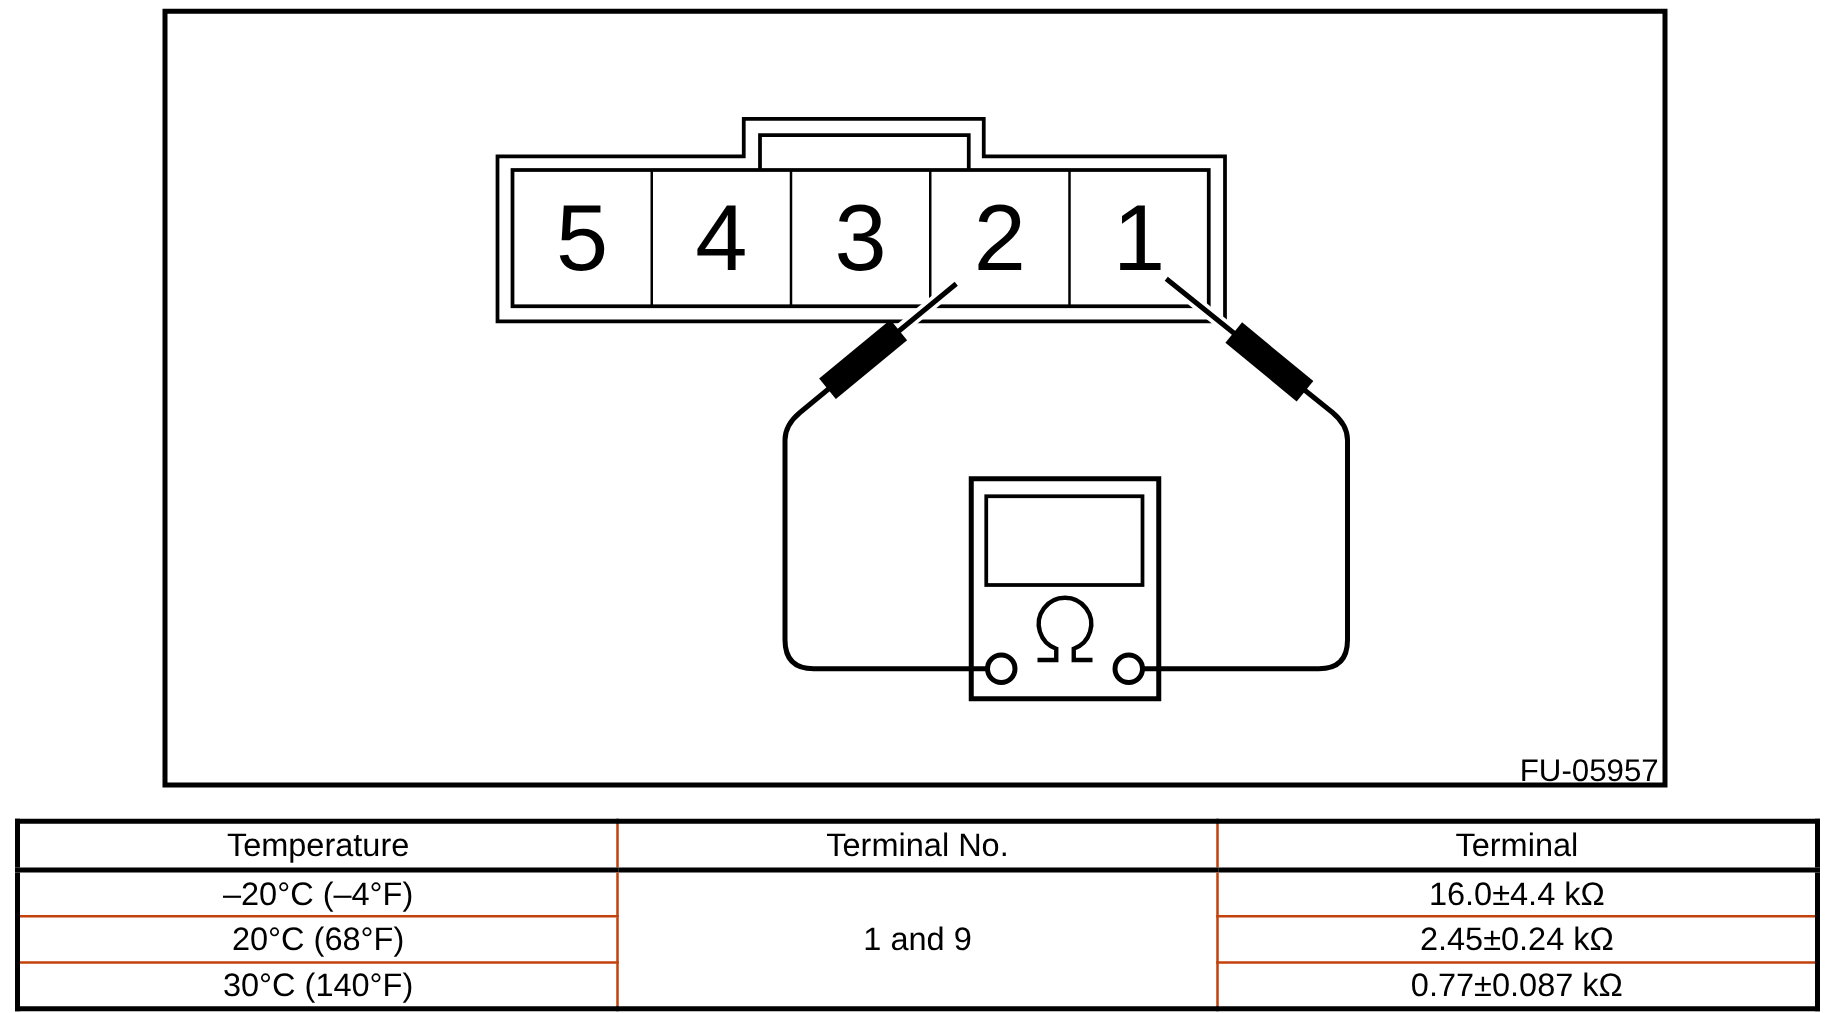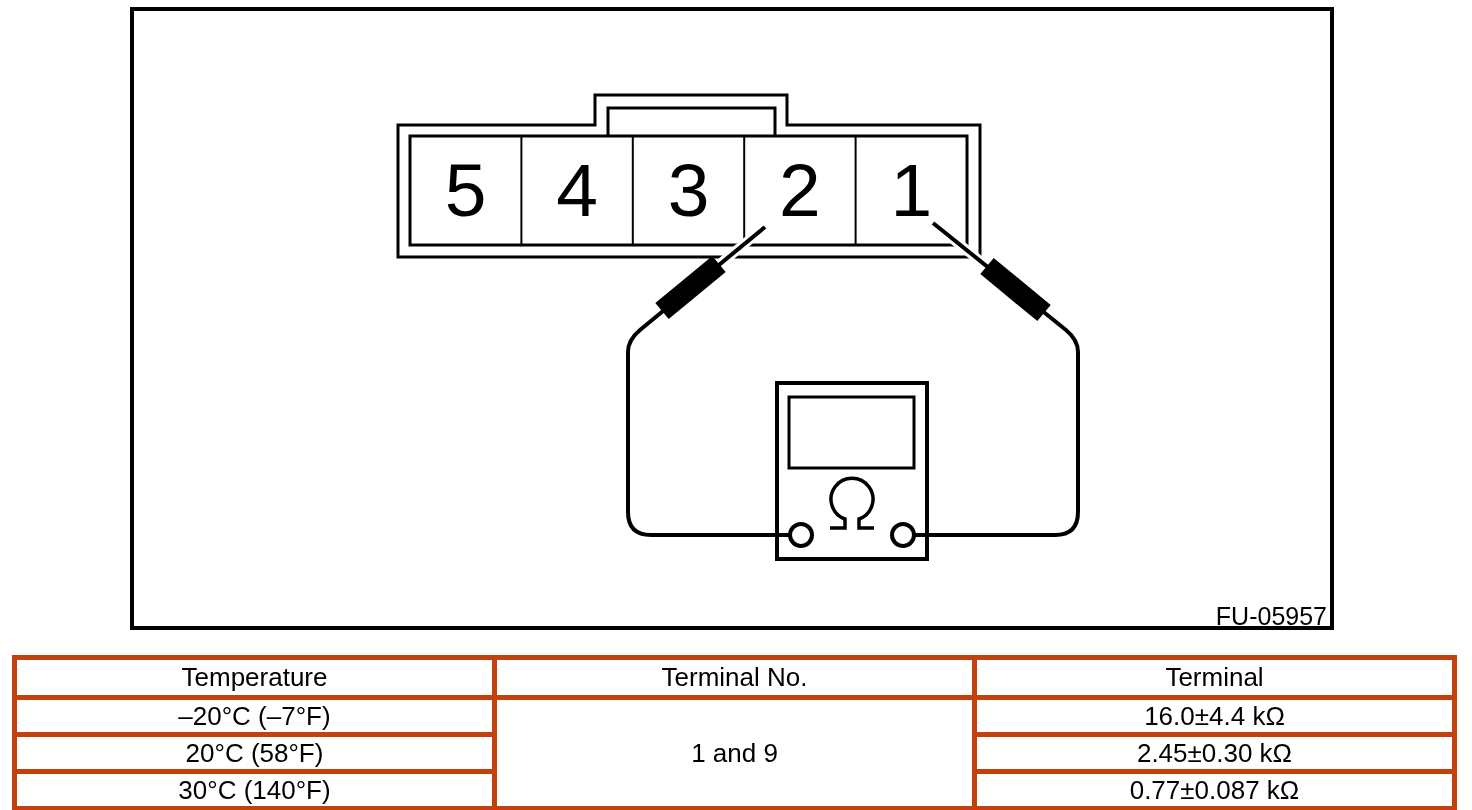--- a/index.html
+++ b/index.html
@@ -21,21 +21,21 @@
     position: absolute;
     left: 12px;
     top: 655px;
     width: 1440px;
     border-collapse: collapse;
     table-layout: fixed;
     font-size: 26px;
     border: 4px solid #000;
   }
   table.spec th, table.spec td {
-    border: 5px solid #c2410c;
+    border: 2px solid #c2410c;
     text-align: center;
     vertical-align: middle;
     padding: 0;
     font-weight: 400;
     white-space: nowrap;
   }
   table.spec thead th { border-bottom: 4px solid #000; height: 35px; }
   table.spec tbody tr { height: 37px; }
 </style>
 </head>
@@ -90,27 +90,27 @@
     </colgroup>
     <thead>
       <tr>
         <th>Temperature</th>
         <th>Terminal No.</th>
         <th>Terminal</th>
       </tr>
     </thead>
     <tbody>
       <tr>
-        <td>–20°C (–7°F)</td>
+        <td>–20°C (–4°F)</td>
         <td rowspan="3">1 and 9</td>
         <td>16.0±4.4 kΩ</td>
       </tr>
       <tr>
-        <td>20°C (58°F)</td>
-        <td>2.45±0.30 kΩ</td>
+        <td>20°C (68°F)</td>
+        <td>2.45±0.24 kΩ</td>
       </tr>
       <tr>
         <td>30°C (140°F)</td>
         <td>0.77±0.087 kΩ</td>
       </tr>
     </tbody>
   </table>
 
 </div>
 

